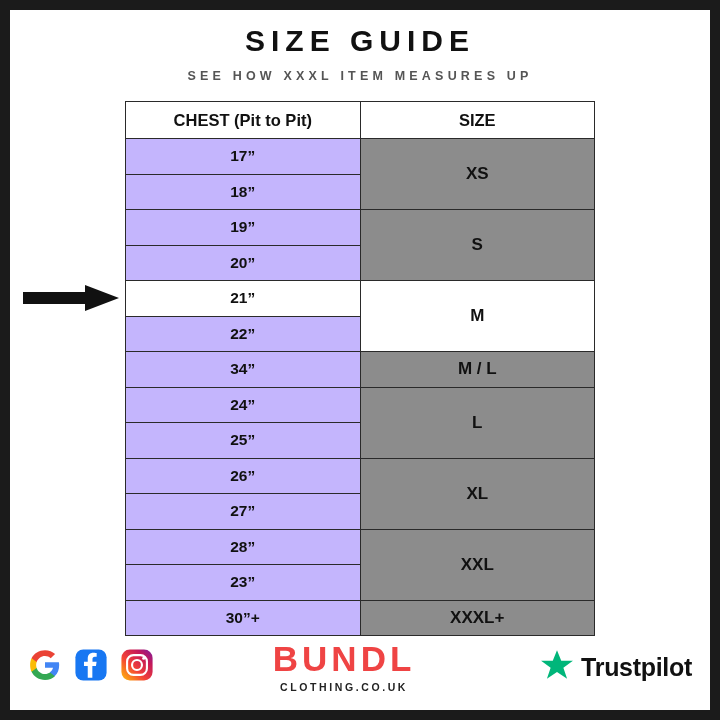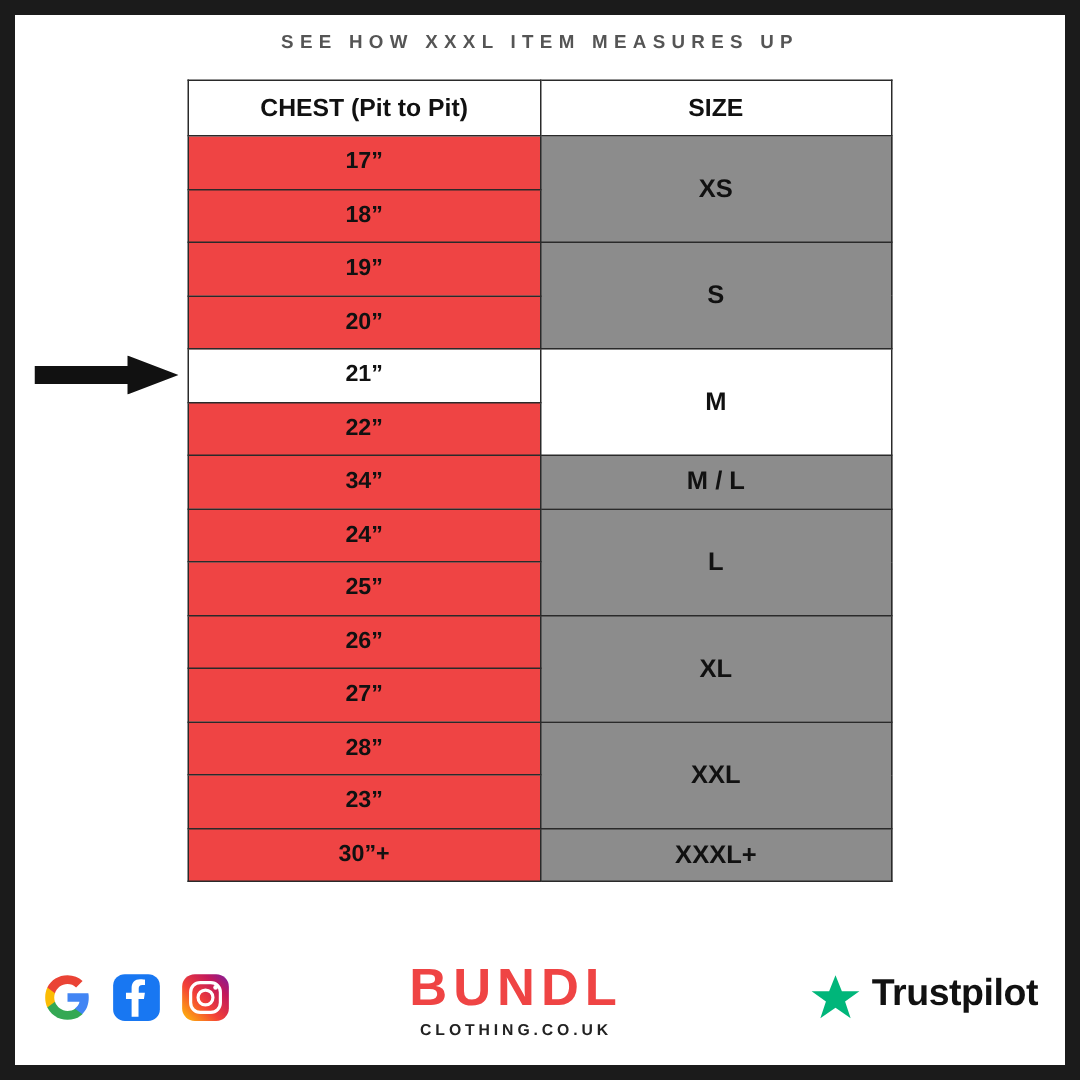--- a/index.html
+++ b/index.html
@@ -69,21 +69,21 @@
   }
   th.head-cell {
     height: 37px;
     font-size: 16.5px;
     background: #ffffff;
   }
   td.chest-cell {
     width: 195px;
     height: 35.5px;
     font-size: 15.5px;
-    background: #ef4444;
+    background: #c4b5fd;
   }
   td.chest-cell.hl {
     background: #ffffff;
   }
   td.size-cell {
     width: 275px;
     font-size: 17px;
     background: #8c8c8c;
   }
   td.size-cell.hl {
@@ -129,35 +129,37 @@
   }
   .brand-sub {
     margin-top: 5px;
     font-size: 10.5px;
     font-weight: bold;
     letter-spacing: 2.6px;
     color: #222222;
   }
   .trustpilot {
     display: flex;
+    align-items: center;
     gap: 7px;
   }
   .tp-name {
     font-size: 25px;
     font-weight: bold;
     color: #111111;
     letter-spacing: -0.3px;
   }
 </style>
 </head>
 <body>
 
 <div id="page">
   <div id="card">
 
+    <div class="title">SIZE GUIDE</div>
     <div class="subtitle">SEE HOW XXXL ITEM MEASURES UP</div>
 
     <div class="table-wrap">
       <svg class="arrow" id="row-arrow" viewBox="0 0 96 26" style="top: 184px;">
         <polygon points="0,7 62,7 62,0 96,13 62,26 62,19 0,19" fill="#111111"></polygon>
       </svg>
       <table class="size-table">
         <thead>
           <tr>
             <th class="head-cell">CHEST (Pit to Pit)</th>

